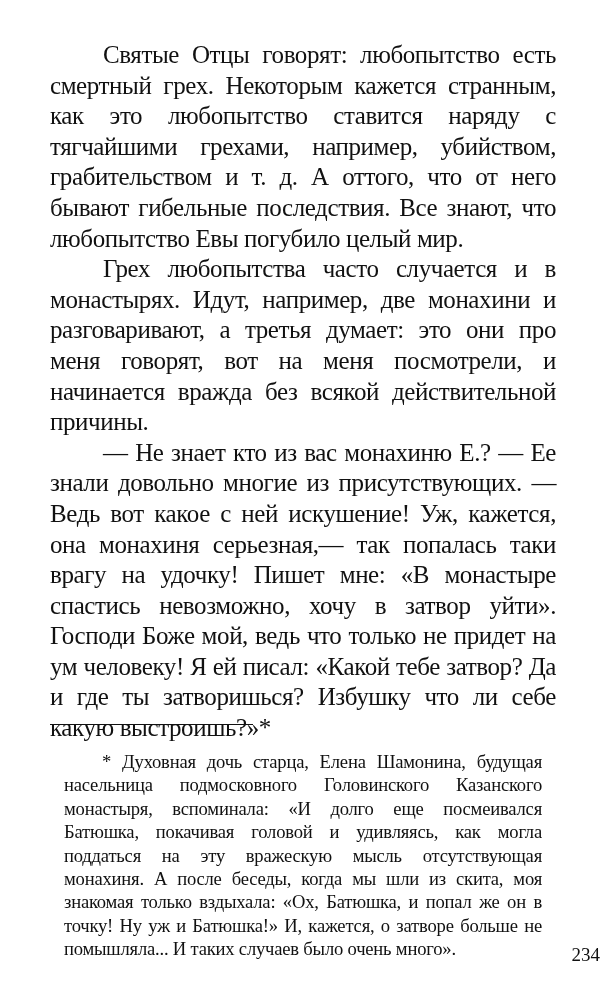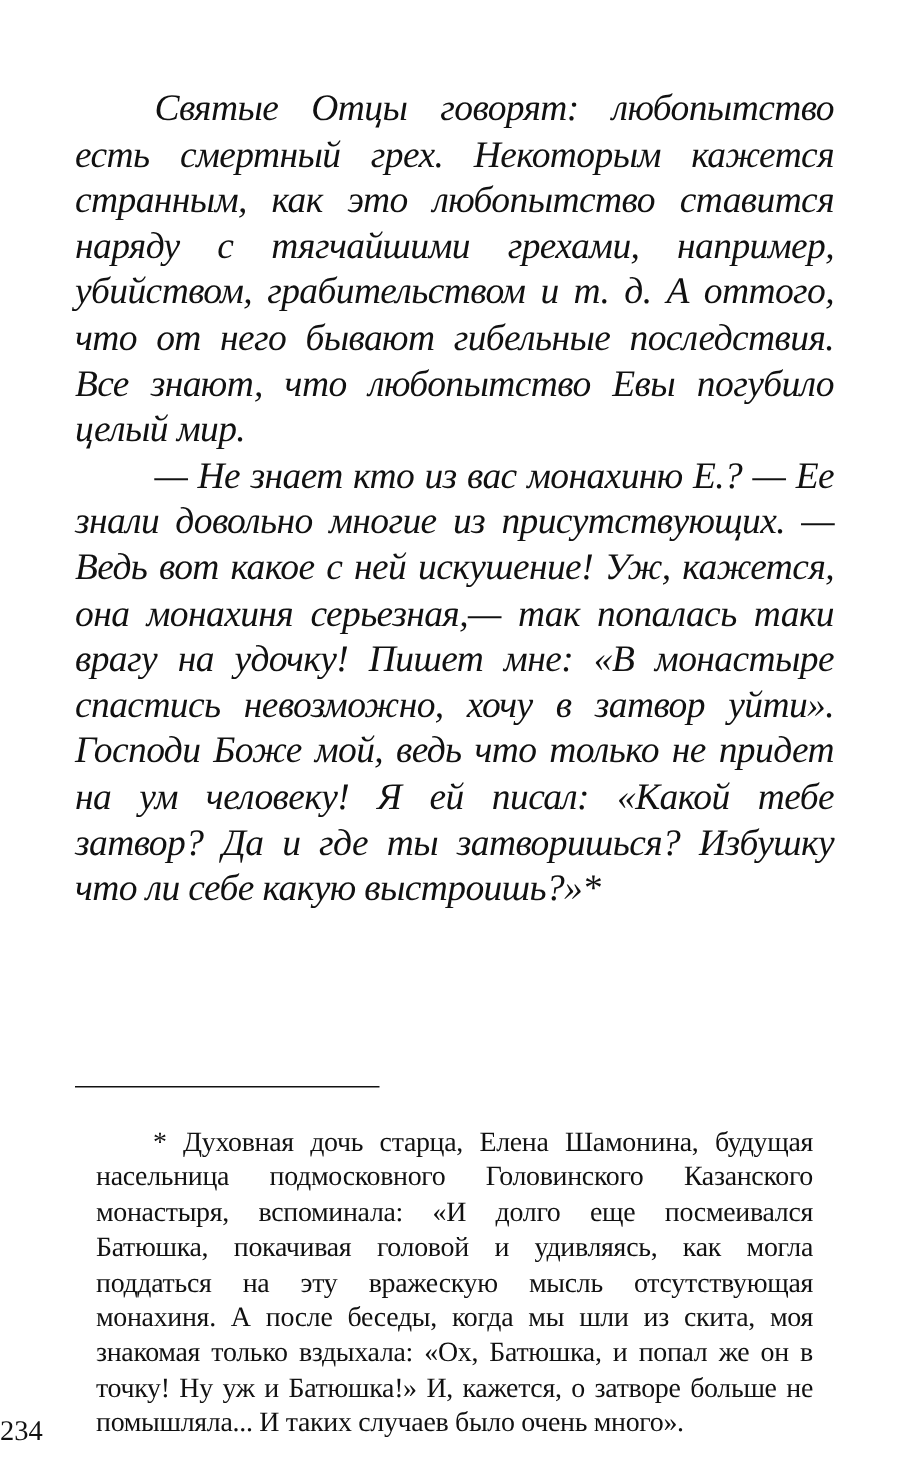--- a/index.html
+++ b/index.html
@@ -1,33 +1,34 @@
 <!DOCTYPE html>
 <html><head>
 <meta charset="utf-8">
 <style>
   html, body { margin: 0; padding: 0; background: #ffffff; }
   body { width: 600px; height: 986px; position: relative; overflow: hidden;
          font-family: "Liberation Serif", "DejaVu Serif", serif; color: #111; }
-  .page { position: absolute; left: 50px; top: 58px; width: 506px; font-style: italic; }
+  .page { position: absolute; left: 50px; top: 40px; width: 506px; }
   .body-text p { margin: 0; font-size: 25px; line-height: 30.6px; text-align: justify;
                  text-indent: 53px; letter-spacing: -0.4px; }
   .rule { position: absolute; left: 50px; top: 724px; width: 203px; height: 0;
           border-top: 1.3px solid #111; }
   .footnote { position: absolute; left: 50px; top: 736px; width: 506px; }
   .footnote p { margin: 14px; font-size: 18.6px; line-height: 23.4px; text-align: justify;
                 text-indent: 38px; letter-spacing: -0.2px; }
-  .page-number { position: absolute; left: 0; width: 600px; top: 944px; text-align: left;
+  .page-number { position: absolute; left: 0; width: 600px; top: 944px; text-align: right;
                  font-size: 19px; }
 </style>
 </head>
 <body>
 
 <div class="page body-text">
   <p>Святые Отцы говорят: любопытство есть смертный грех. Некоторым кажется странным, как это любопытство ставится наряду с тягчайшими грехами, например, убийством, грабительством и т. д. А оттого, что от него бывают гибельные последствия. Все знают, что любопытство Евы погубило целый мир.</p>
+  <p>Грех любопытства часто случается и в монастырях. Идут, например, две монахини и разговаривают, а третья думает: это они про меня говорят, вот на меня посмотрели, и начинается вражда без всякой действительной причины.</p>
   <p>— Не знает кто из вас монахиню Е.? — Ее знали довольно многие из присутствующих. — Ведь вот какое с ней искушение! Уж, кажется, она монахиня серьезная,— так попалась таки врагу на удочку! Пишет мне: «В монастыре спастись невозможно, хочу в затвор уйти». Господи Боже мой, ведь что только не придет на ум человеку! Я ей писал: «Какой тебе затвор? Да и где ты затворишься? Избушку что ли себе какую выстроишь?»*</p>
 </div>
 
 <div class="rule"></div>
 
 <div class="footnote">
   <p>* Духовная дочь старца, Елена Шамонина, будущая насельница подмосковного Головинского Казанского монастыря, вспоминала: «И долго еще посмеивался Батюшка, покачивая головой и удивляясь, как могла поддаться на эту вражескую мысль отсутствующая монахиня. А после беседы, когда мы шли из скита, моя знакомая только вздыхала: «Ох, Батюшка, и попал же он в точку! Ну уж и Батюшка!» И, кажется, о затворе больше не помышляла... И таких случаев было очень много».</p>
 </div>
 
 <div class="page-number">234</div>

